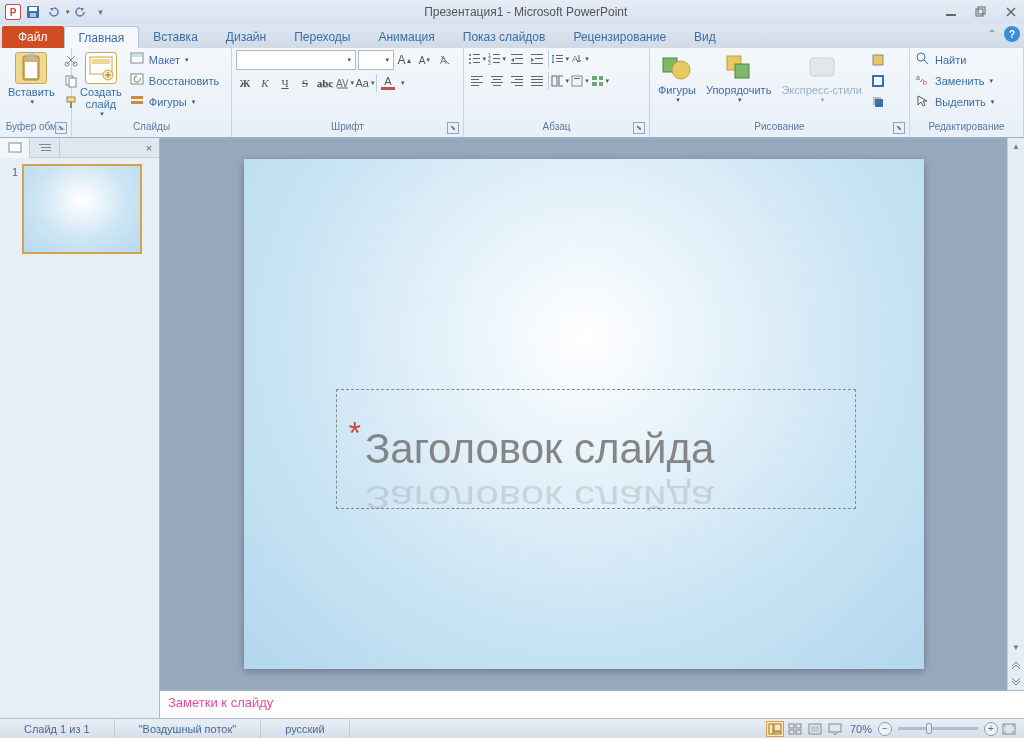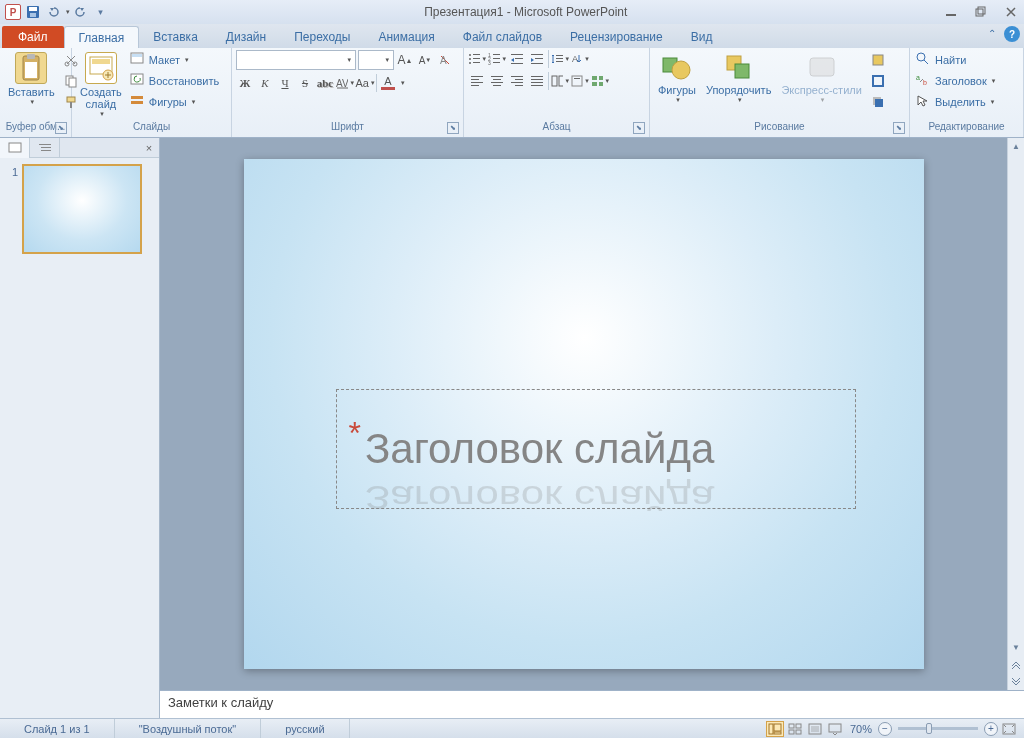--- a/index.html
+++ b/index.html
@@ -57,21 +57,21 @@
   .main { flex: 1; display: flex; flex-direction: column; background: #97a9bd; }
   .canvas-area { flex: 1; display: flex; align-items: center; justify-content: center; overflow: hidden; position: relative; }
   .slide { width: 680px; height: 510px; background: radial-gradient(ellipse at 50% 35%, #ffffff 0%, #dcedf8 40%, #c7e3f3 65%, #b2d7ee 100%); box-shadow: 0 2px 8px rgba(0,0,0,.3); position: relative; }
   .title-box { position: absolute; left: 92px; top: 230px; width: 520px; height: 120px; border: 1px dashed #888; display: flex; align-items: center; padding-left: 12px; }
   .title-text { font-size: 42px; color: #858585; font-family: "Trebuchet MS", sans-serif; position: relative; }
   .title-text::after { content: attr(data-reflect); position: absolute; left: 0; top: 100%; transform: scaleY(-0.8); opacity: 0.25; color: #858585; }
   .asterisk { color: #c94a3a; font-size: 32px; position: relative; top: -16px; margin-right: 4px; }
   .subtitle-box { position: absolute; left: 112px; top: 370px; width: 430px; height: 60px; border: 1px dashed #888; padding: 8px 12px; }
   .subtitle-text { font-size: 16px; color: #4a6a94; font-family: Verdana, sans-serif; }
   
-  .notes { height: 28px; background: #fff; border-top: 1px solid #9fb2c8; padding: 4px 8px; color: #404040; font-size: 13px; }
+  .notes { height: 28px; background: #fff; border-top: 1px solid #9fb2c8; padding: 4px 8px; color: #ec4899; font-size: 13px; }
   
   
   .statusbar { position: absolute; bottom: 0; left: 0; right: 0; height: 20px; background: linear-gradient(#e8eef5,#d5dfeb); border-top: 1px solid #b0c0d2; display: flex; align-items: center; font-size: 11px; color: #4a6a94; }
   .status-seg { padding: 0 24px; border-right: 1px solid #c0cdd9; height: 100%; display: flex; align-items: center; }
   .status-right { margin-left: auto; display: flex; align-items: center; gap: 2px; padding-right: 6px; }
   .view-btn { width: 18px; height: 16px; display: flex; align-items: center; justify-content: center; color: #555; }
   .view-btn.active { background: #fce9b6; border: 1px solid #d4a24a; }
   .zoom-slider { width: 80px; height: 3px; background: #b0c0d2; position: relative; margin: 0 4px; }
   .zoom-thumb { position: absolute; left: 35%; top: -4px; width: 6px; height: 11px; background: #e0e7f0; border: 1px solid #8a9db3; border-radius: 2px; }
   .zoom-btn { width: 14px; height: 14px; border: 1px solid #8a9db3; border-radius: 50%; display: flex; align-items: center; justify-content: center; font-size: 10px; color: #4a6a94; background: #f0f4f9; }
@@ -135,21 +135,21 @@
   </div>
 </div>
 
 <div class="tabstrip">
   <div class="file-tab">Файл</div>
   <div class="tab active">Главная</div>
   <div class="tab">Вставка</div>
   <div class="tab">Дизайн</div>
   <div class="tab">Переходы</div>
   <div class="tab">Анимация</div>
-  <div class="tab">Файл слайдов</div>
+  <div class="tab">Показ слайдов</div>
   <div class="tab">Рецензирование</div>
   <div class="tab">Вид</div>
   <div class="help-controls">
     <div class="caret-up">⌃</div>
     <div class="help-btn">?</div>
   </div>
 </div>
 
 <div class="ribbon">
 
@@ -473,21 +473,21 @@
             <span>Найти</span>
           </div>
         <div class="menu-item">
             <span class="mi-icon">
               <svg width="14" height="14">
                 <text x="0" y="7" font-size="7" fill="#3a8a3a">a</text>
                 <text x="7" y="12" font-size="7" fill="#c94a3a">b</text>
                 <path d="M4 9 l3 -3" stroke="#888"></path>
               </svg>
             </span>
-            <span>Заголовок</span>
+            <span>Заменить</span>
             <span class="drop-arrow">▾</span>
           </div>
         <div class="menu-item">
             <span class="mi-icon">
               <svg width="14" height="14">
                 <path d="M2 2 L2 11 L5 8 L7 12 L9 11 L7 7 L11 7 Z" fill="#fff" stroke="#555"></path>
               </svg>
             </span>
             <span>Выделить</span>
             <span class="drop-arrow">▾</span>

